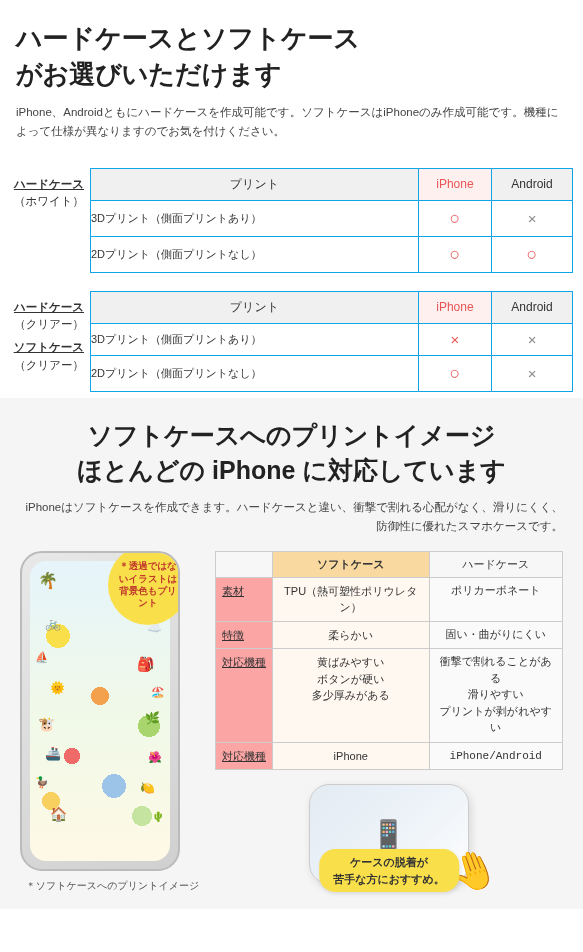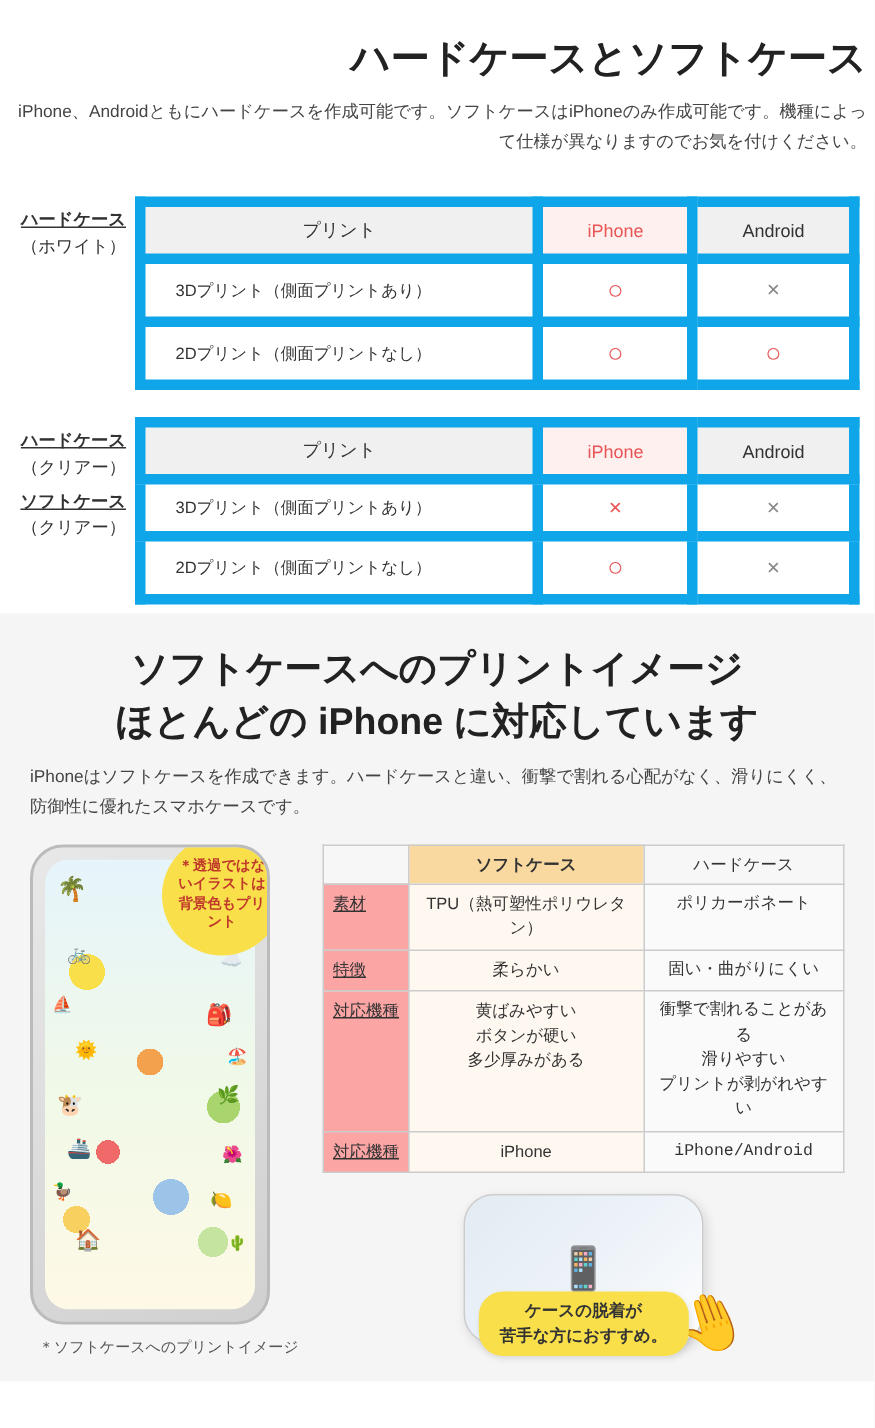--- a/index.html
+++ b/index.html
@@ -8,22 +8,22 @@
       background: #ffffff;
       width: 583px;
       min-height: 952px;
       font-size: 12px;
       color: #333;
     }
 
     
     .section-top {
       background: #ffffff;
-      padding: 20px 5px 10px;
-      text-align: right;
+      padding: 20px 16px 10px;
+      text-align: left;
     }
     .main-title {
       font-size: 26px;
       font-weight: bold;
       color: #222;
       line-height: 1.4;
       margin-bottom: 10px;
     }
     .subtitle-text {
       font-size: 11.5px;
@@ -56,21 +56,21 @@
       font-weight: bold;
       color: #222;
       text-align: center;
       line-height: 1.4;
       margin-bottom: 10px;
     }
     .bottom-subtitle {
       font-size: 11.5px;
       color: #444;
       line-height: 1.7;
-      text-align: left;
+      text-align: right;
       margin-bottom: 14px;
     }
 
     
     .bottom-content {
       display: flex;
       align-items: flex-start;
       gap: 10px;
     }
     .phone-image-area {
@@ -230,42 +230,43 @@
       font-weight: bold;
     }
     .table-col {
       flex: 1;
     }
     table.main-table {
       width: 100%;
       border-collapse: collapse;
     }
     table.main-table th, table.main-table td {
-      border: 7px solid #0ea5e9;
-      padding: 7px 20px;
+      border: 1px solid #0ea5e9;
+      padding: 7px 0;
       text-align: center;
       font-size: 12px;
     }
     table.main-table th {
       background: #f0f0f0;
     }
     table.main-table th.pink-col {
       color: #e85555;
       background: #fff0f0;
     }
     .o-mark { color: #e85555; font-size: 18px; font-weight: bold; }
     .x-mark { color: #888; font-size: 15px; }
     .x-mark-red { color: #e85555; font-size: 15px; }
   </style>
 </head>
 <body>
 
 <div class="section-top">
   <div class="main-title">
     <span>ハードケースとソフトケース</span><br>
+    <span>がお選びいただけます</span>
   </div>
   <div class="subtitle-text">iPhone、Androidともにハードケースを作成可能です。ソフトケースはiPhoneのみ作成可能です。機種によって仕様が異なりますのでお気を付けください。</div>
 </div>
 
 <div class="table1-section">
   <div class="flex-table-row">
     <div class="left-label-col">
       <div><span class="ul">ハードケース</span></div>
       <div><span>（ホワイト）</span></div>
     </div>

